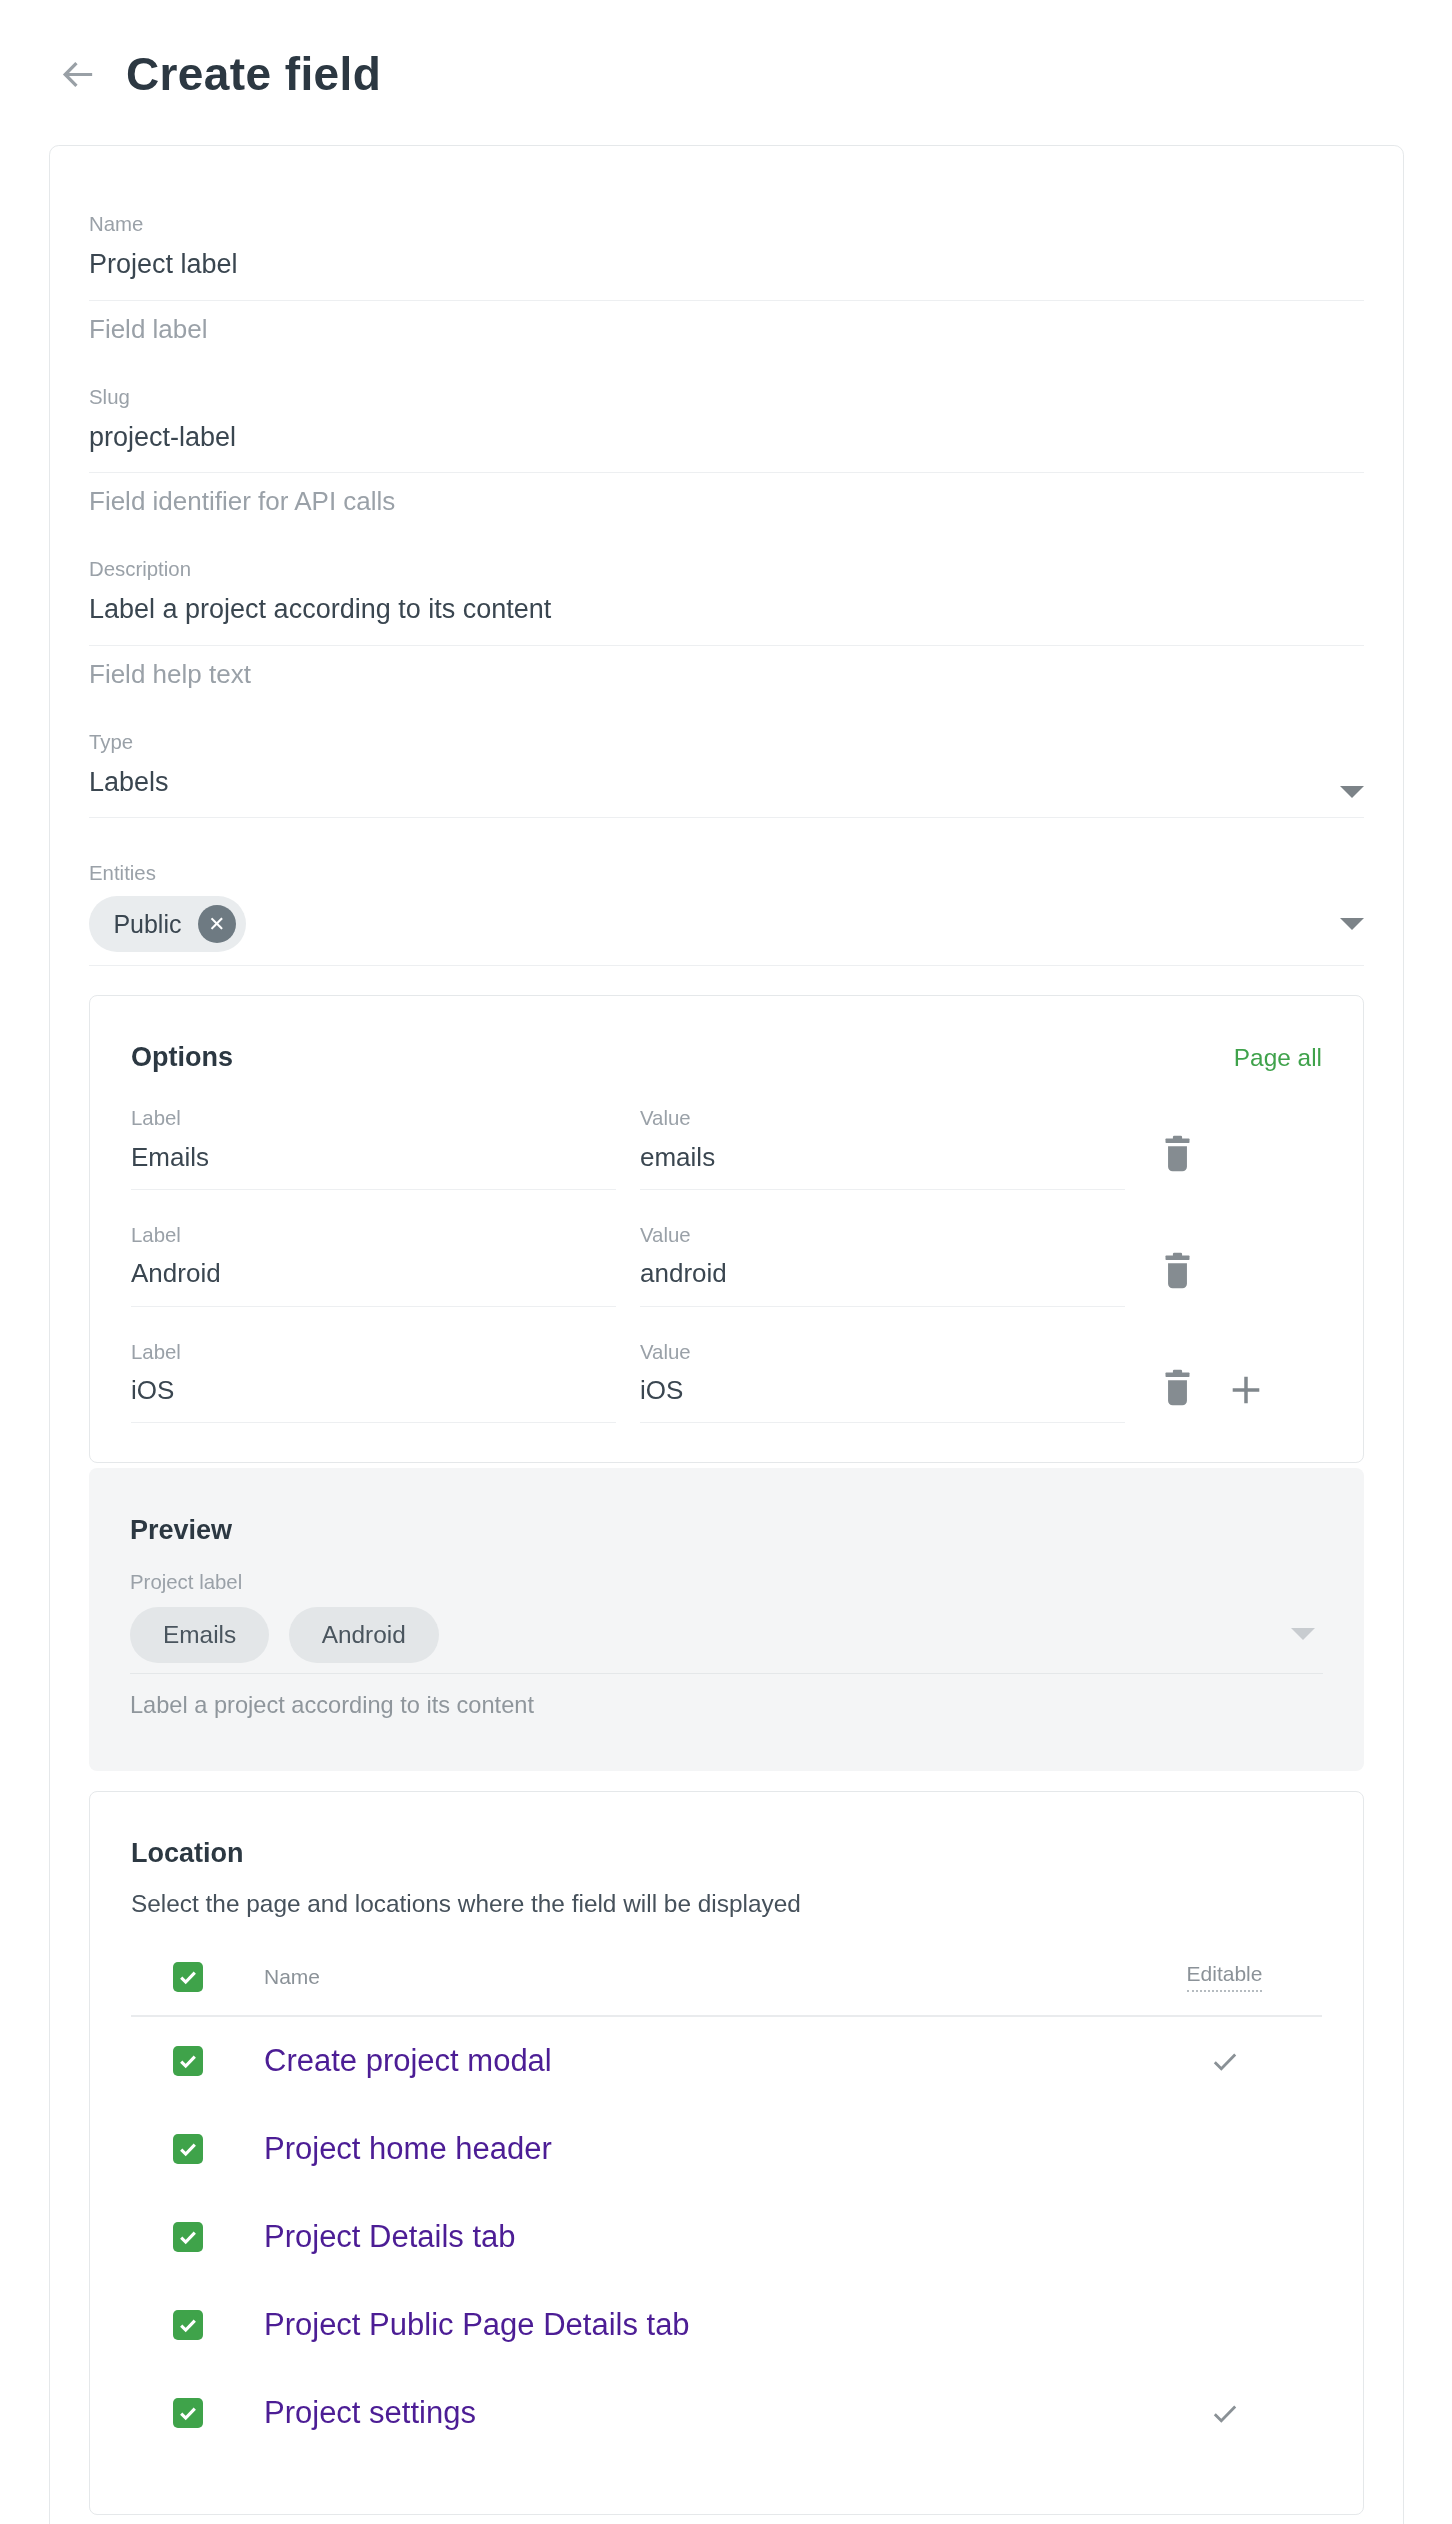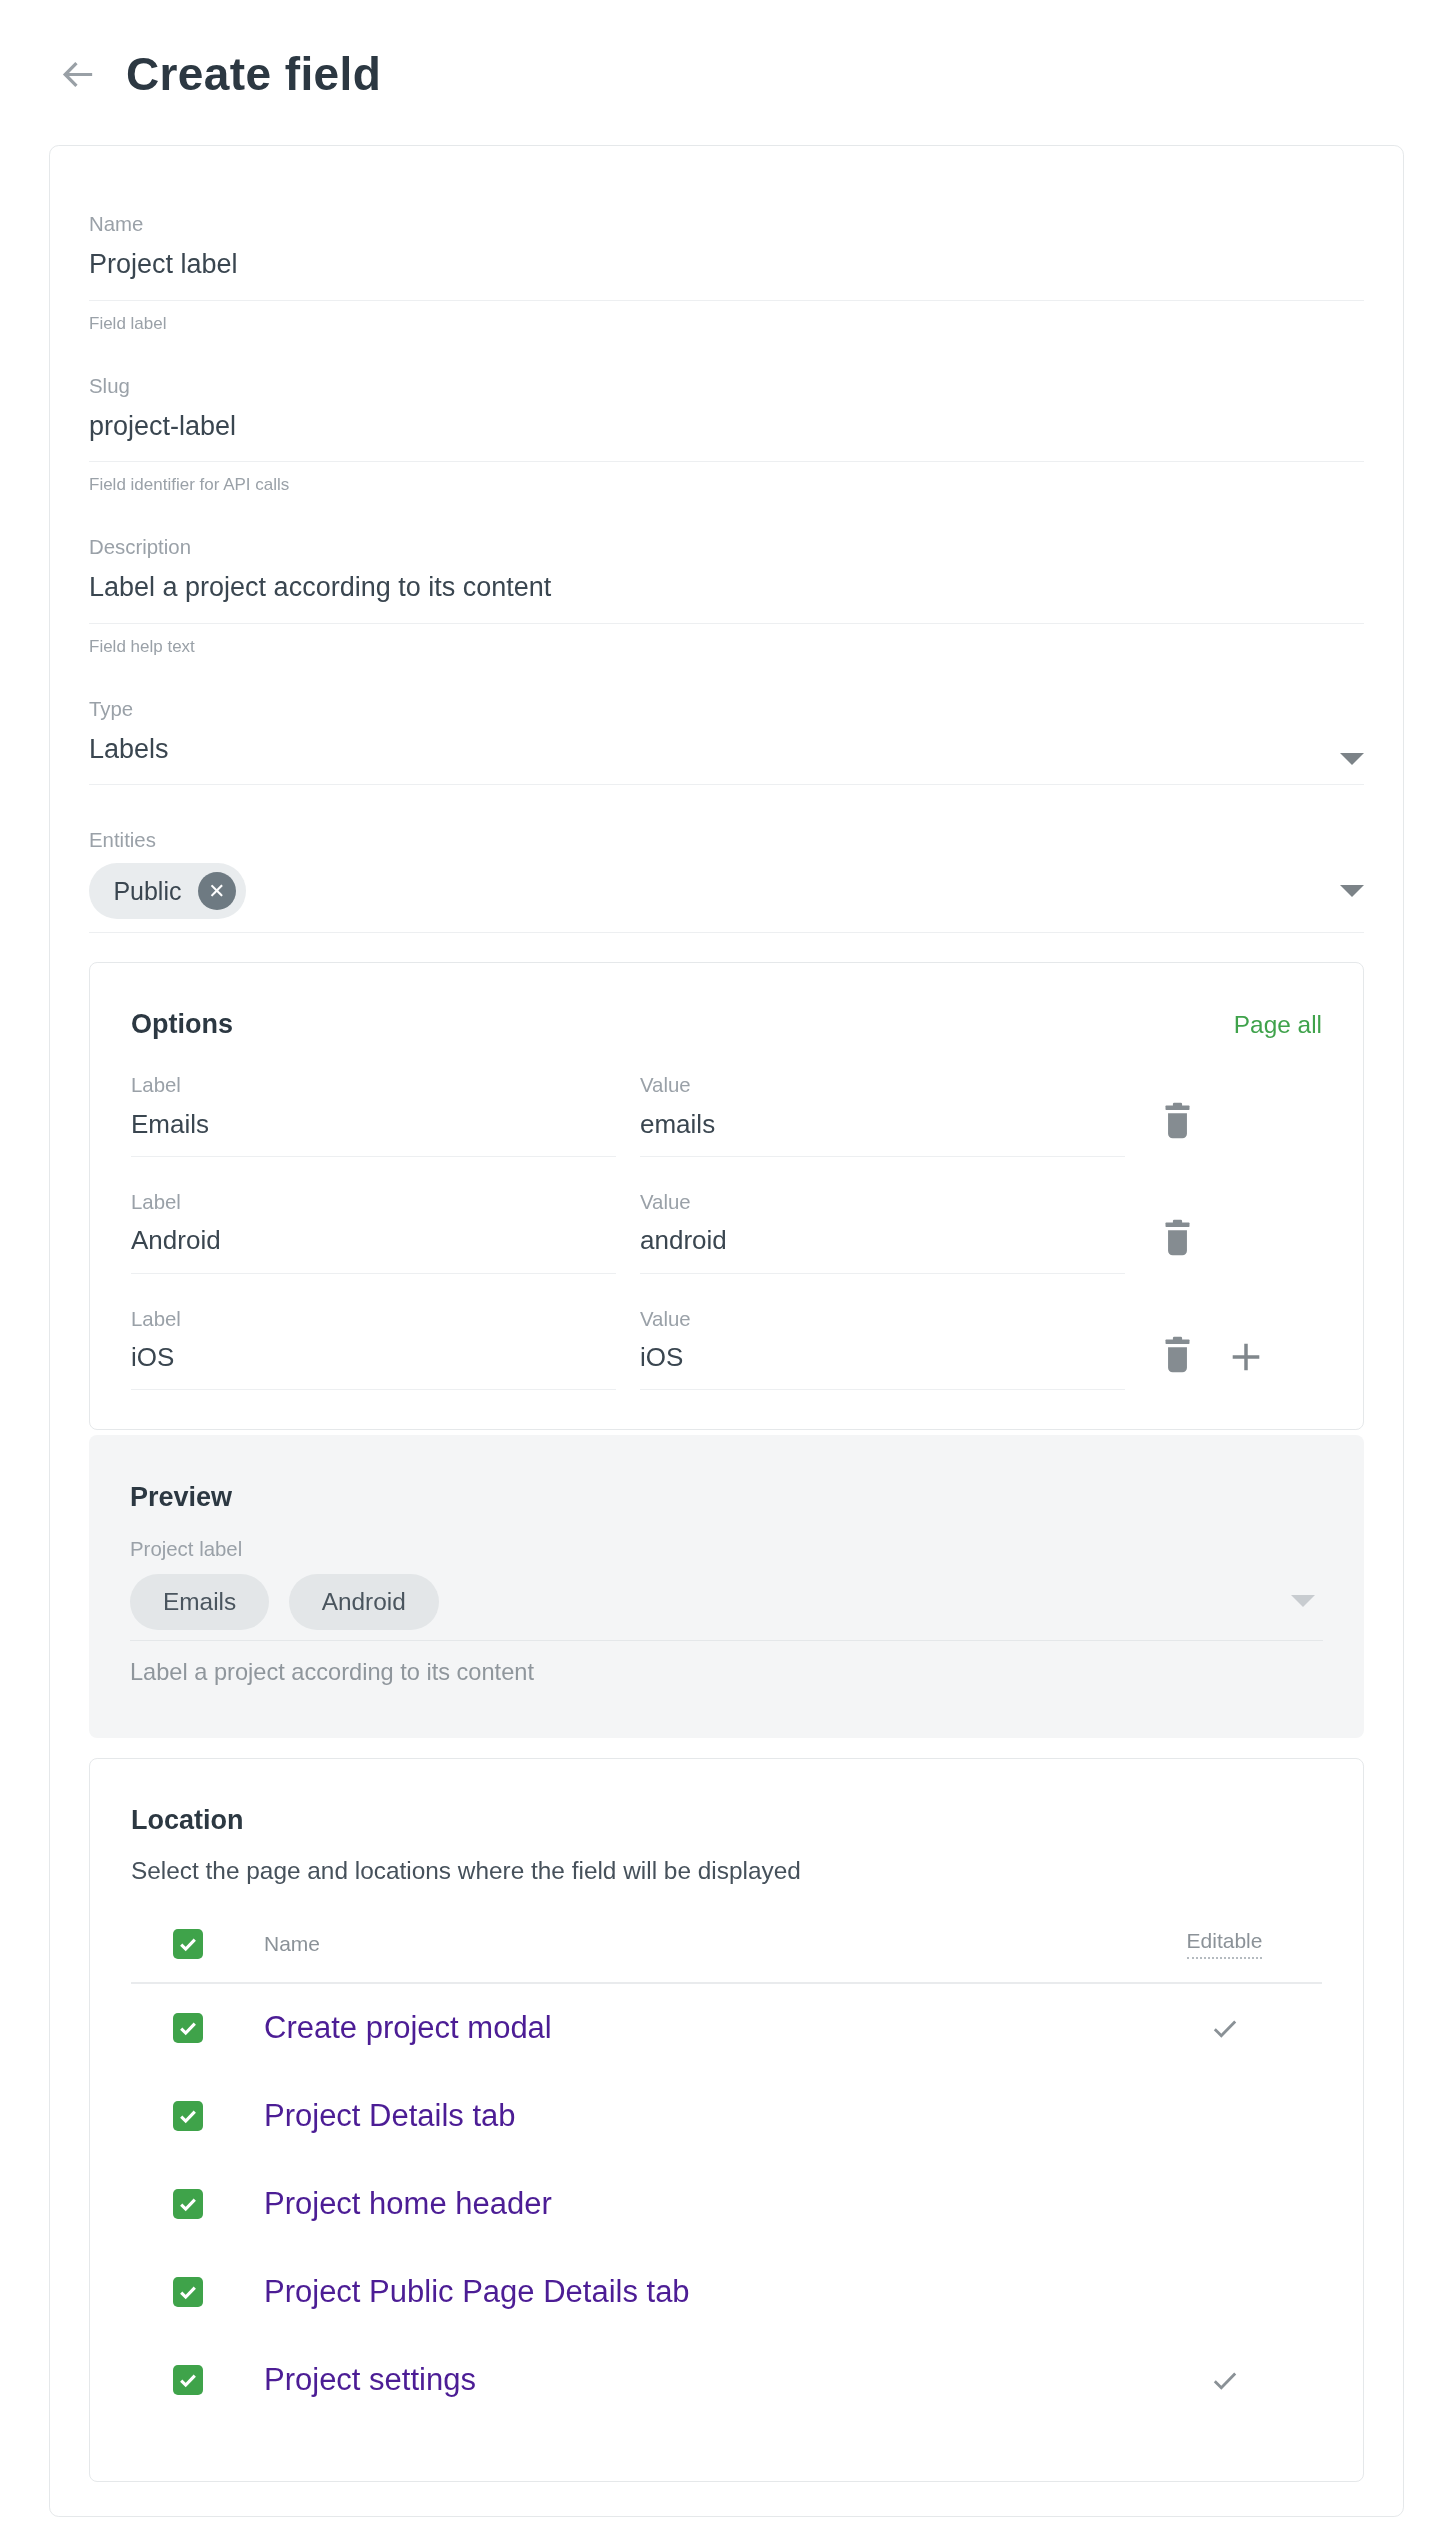--- a/index.html
+++ b/index.html
@@ -28,21 +28,21 @@
     background: #fff;
   }
 
   
   .field { margin-bottom: 41px; }
   .field-label { font-size: 20.4px; color: #9aa1a8; }
   .field-value {
     margin-top: 13px; font-size: 27px; color: #3a4650;
     padding-bottom: 19.5px; border-bottom: 1.6px solid #edeff1;
   }
-  .field-helper { margin-top: 13px; font-size: 17px; color: #9aa1a8; }
+  .field-helper { margin-top: 13px; font-size: 26px; color: #9aa1a8; }
   .select-value { display: flex; align-items: flex-end; justify-content: space-between; }
   .caret {
     width: 0; height: 0;
     border-left: 12.2px solid transparent; border-right: 12.2px solid transparent;
     border-top: 12.2px solid #7c8388;
   }
   .caret.light { border-top-color: #c8ccd0; }
 
   
   .chips-line {
@@ -316,56 +316,56 @@
             </div>
 
             <div class="loc-grid loc-row">
               <span class="checkbox">
                 <span style="display:flex;">
                   <svg width="22" height="22" viewBox="0 0 24 24">
                     <path d="M4.6 12.6l4.9 4.9L19.4 7.2" fill="none" stroke="#ffffff" stroke-width="3.4"></path>
                   </svg>
                 </span>
               </span>
+              <span class="loc-name">Project home header</span>
+              <span class="editable-check" style="visibility: hidden;">
+                <span style="display:flex;">
+                  <svg width="34" height="34" viewBox="0 0 24 24">
+                    <path d="M4.8 12.8l4.6 4.6L19.2 7.4" fill="none" stroke="#8a9196" stroke-width="2"></path>
+                  </svg>
+                </span>
+              </span>
+            </div>
+
+            <div class="loc-grid loc-row">
+              <span class="checkbox">
+                <span style="display:flex;">
+                  <svg width="22" height="22" viewBox="0 0 24 24">
+                    <path d="M4.6 12.6l4.9 4.9L19.4 7.2" fill="none" stroke="#ffffff" stroke-width="3.4"></path>
+                  </svg>
+                </span>
+              </span>
               <span class="loc-name">Project Details tab</span>
               <span class="editable-check" style="visibility: hidden;">
                 <span style="display:flex;">
                   <svg width="34" height="34" viewBox="0 0 24 24">
                     <path d="M4.8 12.8l4.6 4.6L19.2 7.4" fill="none" stroke="#8a9196" stroke-width="2"></path>
                   </svg>
                 </span>
               </span>
             </div>
 
             <div class="loc-grid loc-row">
               <span class="checkbox">
                 <span style="display:flex;">
                   <svg width="22" height="22" viewBox="0 0 24 24">
                     <path d="M4.6 12.6l4.9 4.9L19.4 7.2" fill="none" stroke="#ffffff" stroke-width="3.4"></path>
                   </svg>
                 </span>
               </span>
-              <span class="loc-name">Project home header</span>
-              <span class="editable-check" style="visibility: hidden;">
-                <span style="display:flex;">
-                  <svg width="34" height="34" viewBox="0 0 24 24">
-                    <path d="M4.8 12.8l4.6 4.6L19.2 7.4" fill="none" stroke="#8a9196" stroke-width="2"></path>
-                  </svg>
-                </span>
-              </span>
-            </div>
-
-            <div class="loc-grid loc-row">
-              <span class="checkbox">
-                <span style="display:flex;">
-                  <svg width="22" height="22" viewBox="0 0 24 24">
-                    <path d="M4.6 12.6l4.9 4.9L19.4 7.2" fill="none" stroke="#ffffff" stroke-width="3.4"></path>
-                  </svg>
-                </span>
-              </span>
               <span class="loc-name">Project Public Page Details tab</span>
               <span class="editable-check" style="visibility: hidden;">
                 <span style="display:flex;">
                   <svg width="34" height="34" viewBox="0 0 24 24">
                     <path d="M4.8 12.8l4.6 4.6L19.2 7.4" fill="none" stroke="#8a9196" stroke-width="2"></path>
                   </svg>
                 </span>
               </span>
             </div>
 

